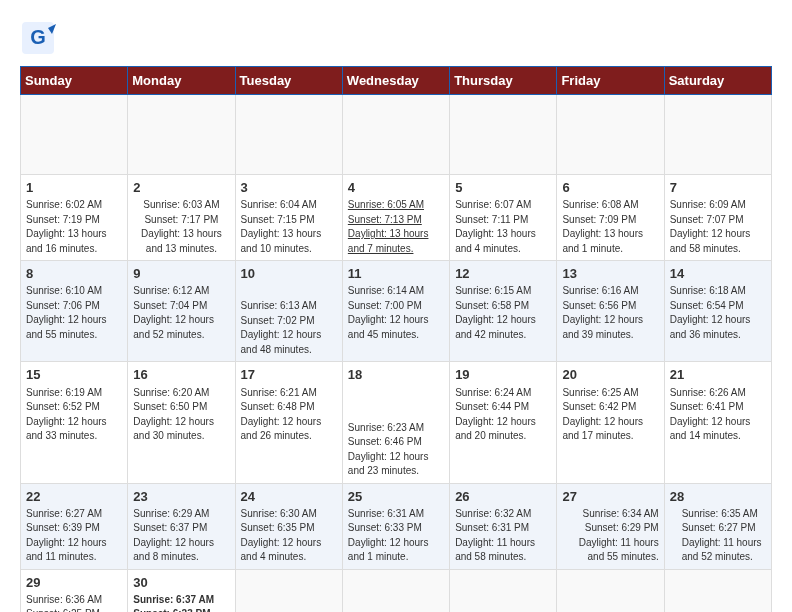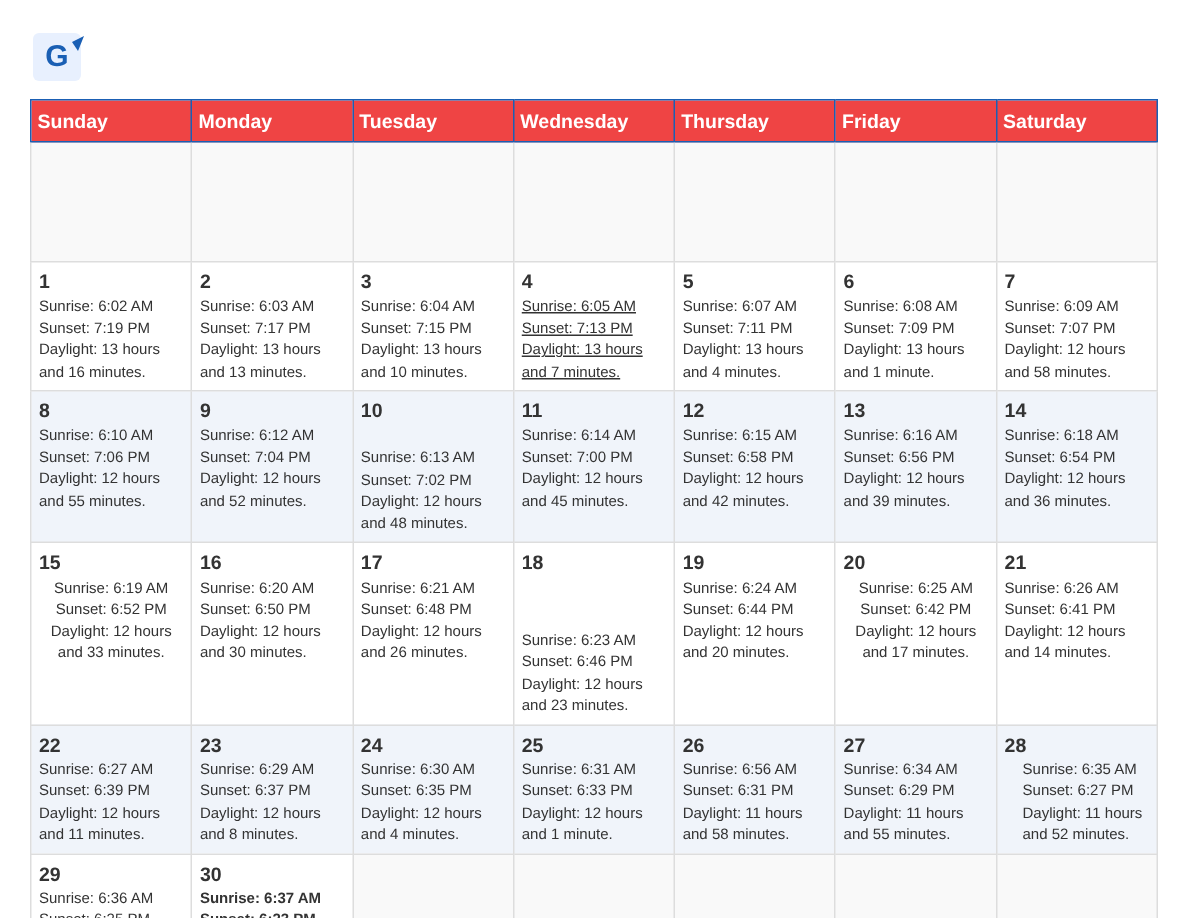--- a/index.html
+++ b/index.html
@@ -24,21 +24,21 @@
     .title-area { text-align: right; }
     .month-title { font-size: 36px; color: #333; font-weight: normal; }
     .location-title { font-size: 16px; color: #555; }
 
     .calendar-table {
       width: 100%;
       border-collapse: collapse;
       font-size: 11px;
     }
     .calendar-table thead tr th {
-      background-color: #ef4444;
+      background-color: #7f1d1d;
       color: #fff;
       padding: 6px 4px;
       text-align: left;
       font-size: 13px;
       font-weight: bold;
       border: 1px solid #1a5fb4;
     }
     .calendar-table tbody tr td {
       border: 1px solid #ddd;
       vertical-align: top;
@@ -114,21 +114,21 @@
       <tr>
         <td>
           <span class="day-num">1</span>
           <div class="day-info" style="white-space: pre-line;">Sunrise: 6:02 AM
 Sunset: 7:19 PM
 Daylight: 13 hours
 and 16 minutes.</div>
         </td>
         <td>
           <span class="day-num">2</span>
-          <div class="day-info" style="white-space: pre-line;">Sunrise: 6:03 AM
+          <div class="day-info" style="white-space: pre-line; text-align: center;">Sunrise: 6:03 AM
 Sunset: 7:17 PM
 Daylight: 13 hours
 and 13 minutes.</div>
         </td>
         <td>
           <span class="day-num">3</span>
           <div class="day-info" style="white-space: pre-line;">Sunrise: 6:04 AM
 Sunset: 7:15 PM
 Daylight: 13 hours
 and 10 minutes.</div>
@@ -209,21 +209,21 @@
           <span class="day-num">14</span>
           <div class="day-info" style="white-space: pre-line;">Sunrise: 6:18 AM
 Sunset: 6:54 PM
 Daylight: 12 hours
 and 36 minutes.</div>
         </td>
       </tr>
       <tr>
         <td>
           <span class="day-num">15</span>
-          <div class="day-info" style="white-space: pre-line; text-align: center;">Sunrise: 6:19 AM
+          <div class="day-info" style="white-space: pre-line;">Sunrise: 6:19 AM
 Sunset: 6:52 PM
 Daylight: 12 hours
 and 33 minutes.</div>
         </td>
         <td>
           <span class="day-num">16</span>
           <div class="day-info" style="white-space: pre-line;">Sunrise: 6:20 AM
 Sunset: 6:50 PM
 Daylight: 12 hours
 and 30 minutes.</div>
@@ -244,21 +244,21 @@
         </td>
         <td>
           <span class="day-num">19</span>
           <div class="day-info" style="white-space: pre-line;">Sunrise: 6:24 AM
 Sunset: 6:44 PM
 Daylight: 12 hours
 and 20 minutes.</div>
         </td>
         <td>
           <span class="day-num">20</span>
-          <div class="day-info" style="white-space: pre-line; text-align: center;">Sunrise: 6:25 AM
+          <div class="day-info" style="white-space: pre-line;">Sunrise: 6:25 AM
 Sunset: 6:42 PM
 Daylight: 12 hours
 and 17 minutes.</div>
         </td>
         <td>
           <span class="day-num">21</span>
           <div class="day-info" style="white-space: pre-line;">Sunrise: 6:26 AM
 Sunset: 6:41 PM
 Daylight: 12 hours
 and 14 minutes.</div>
@@ -288,28 +288,28 @@
         </td>
         <td>
           <span class="day-num">25</span>
           <div class="day-info" style="white-space: pre-line;">Sunrise: 6:31 AM
 Sunset: 6:33 PM
 Daylight: 12 hours
 and 1 minute.</div>
         </td>
         <td>
           <span class="day-num">26</span>
-          <div class="day-info" style="white-space: pre-line;">Sunrise: 6:56 AM
+          <div class="day-info" style="white-space: pre-line;">Sunrise: 6:32 AM
 Sunset: 6:31 PM
 Daylight: 11 hours
 and 58 minutes.</div>
         </td>
         <td>
           <span class="day-num">27</span>
-          <div class="day-info" style="white-space: pre-line;">Sunrise: 6:34 AM
+          <div class="day-info" style="white-space: pre-line; text-align: right;">Sunrise: 6:34 AM
 Sunset: 6:29 PM
 Daylight: 11 hours
 and 55 minutes.</div>
         </td>
         <td>
           <span class="day-num">28</span>
           <div class="day-info" style="white-space: pre-line; margin-left: 12px;">Sunrise: 6:35 AM
 Sunset: 6:27 PM
 Daylight: 11 hours
 and 52 minutes.</div>

